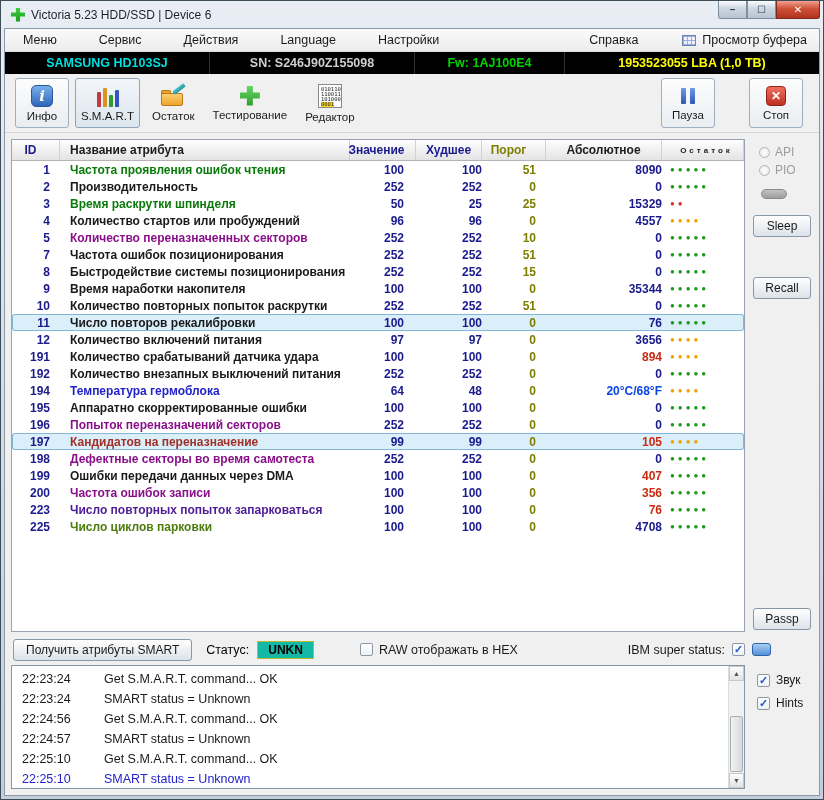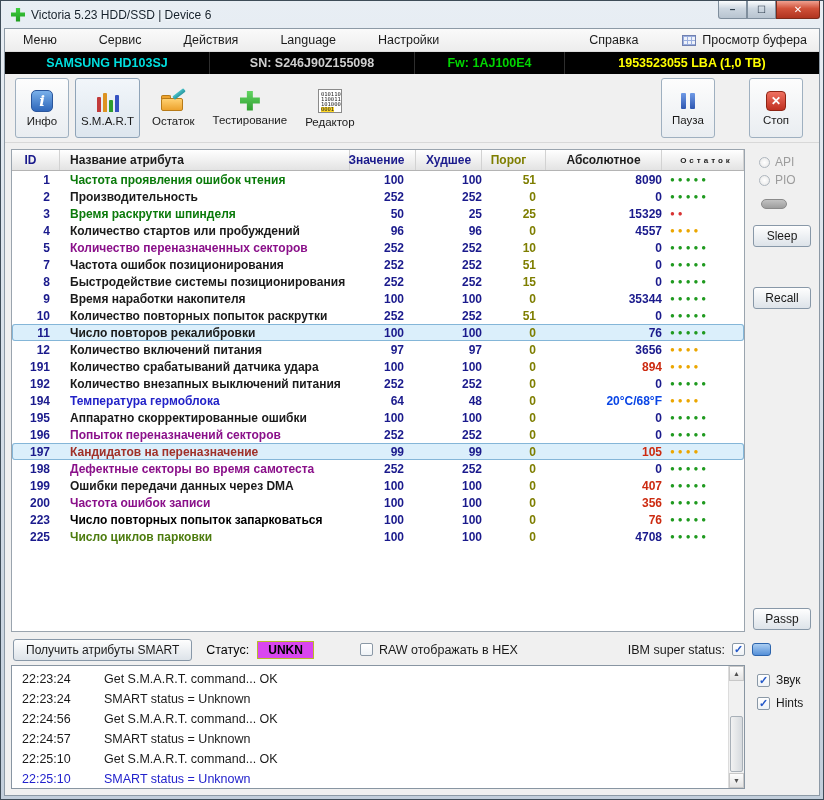--- a/index.html
+++ b/index.html
@@ -40,21 +40,21 @@
   .deviceband{flex:0 0 22px;background:#000;display:flex;align-items:stretch;font-size:12.5px;font-weight:700;}
   .dcell{display:flex;align-items:center;justify-content:center;border-right:1px solid #2e2e2e;white-space:nowrap;}
   .dcell.model{width:205px;}
   .dcell.serial{width:205px;}
   .dcell.firmware{width:150px;}
   .dcell.capacity{flex:1;border-right:none;}
 
   
   .toolbar{flex:0 0 58px;display:flex;align-items:center;padding:4px 10px;border-bottom:1px solid #d8d8d8;background:#f0f0f0;}
   #toolbar-buttons{display:flex;align-items:center;}
-  .tool-btn{min-width:54px;height:60px;padding:0 5px;display:flex;flex-direction:column;align-items:center;justify-content:center;
+  .tool-btn{min-width:54px;height:50px;padding:0 5px;display:flex;flex-direction:column;align-items:center;justify-content:center;
     gap:3px;margin-right:6px;border:1px solid transparent;border-radius:3px;cursor:default;}
   .tool-btn.framed{border-color:#9fb0c0;background:linear-gradient(#fdfdfd,#e9edf1);}
   .tool-btn.active{border-color:#8fa4b8;background:linear-gradient(#f2f6fa,#dde6ee);}
   .tool-label{font-size:11.5px;color:#1a1a1a;white-space:nowrap;}
   .toolbar-right{margin-left:auto;display:flex;gap:28px;}
   .ticon{position:relative;display:flex;align-items:center;justify-content:center;}
   .ticon-info{width:22px;height:22px;border-radius:5px;background:linear-gradient(#79b0ea,#2e66ba);border:1px solid #2a569c;
     color:#fff;font-family:"DejaVu Serif",serif;font-style:italic;font-weight:700;font-size:15px;}
   .ticon-info::before{content:"i";}
   .ticon-smart{width:26px;height:22px;display:flex;align-items:flex-end;gap:2px;}
@@ -421,21 +421,21 @@
               <div class="td c-id">200</div>
               <div class="td c-name" style="color: rgb(138, 16, 138);">Частота ошибок записи</div>
               <div class="td c-val">100</div>
               <div class="td c-worst">100</div>
               <div class="td c-thr">0</div>
               <div class="td c-abs" style="color: rgb(204, 42, 16);">356</div>
               <div class="td c-dots" style="color: rgb(31, 154, 31);">●●●●●</div>
             </div>
             <div class="tr">
               <div class="td c-id">223</div>
-              <div class="td c-name" style="color: #000000;">Число повторных попыток запарковаться</div>
+              <div class="td c-name" style="color: #4c1d95;">Число повторных попыток запарковаться</div>
               <div class="td c-val">100</div>
               <div class="td c-worst">100</div>
               <div class="td c-thr">0</div>
               <div class="td c-abs" style="color: rgb(204, 42, 16);">76</div>
               <div class="td c-dots" style="color: rgb(31, 154, 31);">●●●●●</div>
             </div>
             <div class="tr">
               <div class="td c-id">225</div>
               <div class="td c-name" style="color: #4d7c0f;">Число циклов парковки</div>
               <div class="td c-val">100</div>
@@ -460,21 +460,21 @@
         <button class="btn side-btn sleep">Sleep</button>
         <button class="btn side-btn recall">Recall</button>
         <div class="flex-fill"></div>
         <button class="btn side-btn passp">Passp</button>
       </div>
     </div>
 
     <div class="bottombar">
       <button class="btn get-smart">Получить атрибуты SMART</button>
       <span class="status-label">Статус:</span>
-      <span class="status-badge" id="status-badge" style="background: #d946ef;">UNKN</span>
+      <span class="status-badge" id="status-badge" style="background: #14b8a6;">UNKN</span>
       <span class="cb raw-cb" id="raw-cb"></span>
       <span class="cb-label">RAW отображать в HEX</span>
       <span class="ibm-group">
         <span class="cb-label">IBM super status:</span>
         <span class="cb checked" id="ibm-cb"></span>
         <span class="led"></span>
       </span>
     </div>
 
     <div class="logrow">

